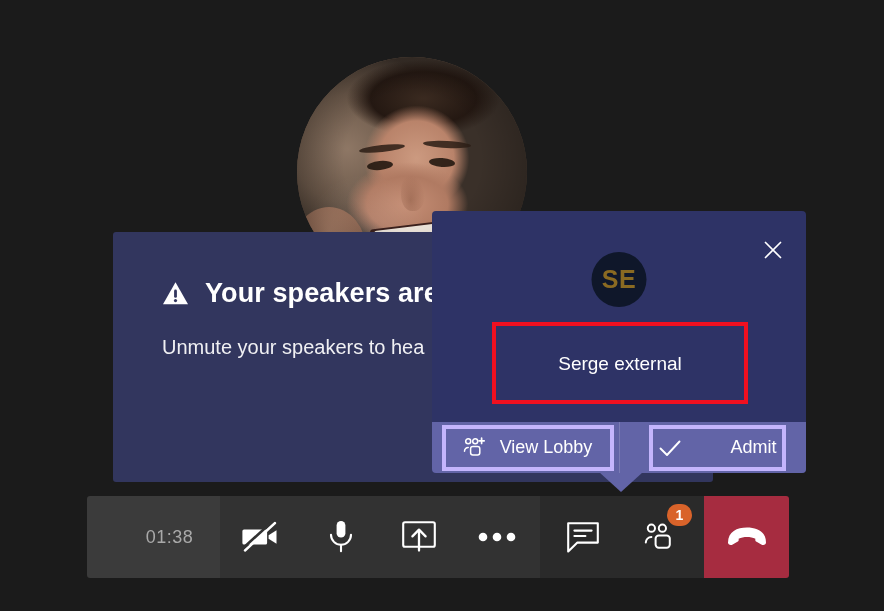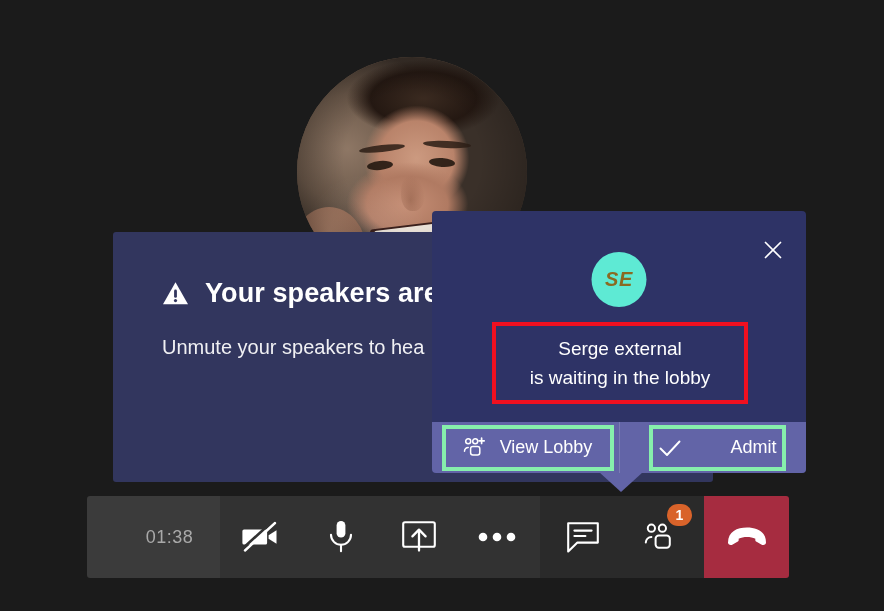--- a/index.html
+++ b/index.html
@@ -166,29 +166,28 @@
   #lobby-close svg { display: block; }
 
   #lobby-avatar {
     position: absolute;
     left: 50%;
     transform: translateX(-50%);
     top: 41px;
     width: 55px;
     height: 55px;
     border-radius: 50%;
-    background: #5eead4;
+    background: #0f172a;
     display: flex;
     align-items: center;
     justify-content: center;
     color: #8a6a22;
-    font-size: 20px;
+    font-size: 25px;
     font-weight: bold;
     letter-spacing: .6px;
-    font-style: italic;
   }
 
   #lobby-message-box {
     position: absolute;
     left: 60px;
     top: 111px;
     width: 256px;
     height: 82px;
     border: 4px solid #f01020;
     box-sizing: border-box;
@@ -229,21 +228,21 @@
     width: 1px;
     height: 51px;
     background: rgba(255,255,255,0.16);
   }
   .footer-btn {
     display: flex;
     align-items: center;
     justify-content: center;
     gap: 13px;
     box-sizing: border-box;
-    border: 4px solid #86efac;
+    border: 4px solid #c4b5fd;
     cursor: pointer;
     color: #ffffff;
     font-size: 18px;
     background: transparent;
   }
   #view-lobby-button {
     width: 172px;
     height: 46px;
     margin-left: 4px;
   }
@@ -371,21 +370,20 @@
         <path d="M2.5 2.5 L17.5 17.5 M17.5 2.5 L2.5 17.5" stroke="#ffffff" stroke-width="1.7" stroke-linecap="round"></path>
       </svg>
     </div>
 
     <div id="lobby-avatar">
       <span>SE</span>
     </div>
 
     <div id="lobby-message-box">
       <div class="line">Serge external</div>
-      <div class="line">is waiting in the lobby</div>
     </div>
 
     <div id="lobby-footer">
       <div class="divider"></div>
 
       <div class="footer-half">
         <div id="view-lobby-button" class="footer-btn">
           <svg width="24" height="22" viewBox="0 0 24 22">
             <circle cx="5.2" cy="4.2" r="2.5" fill="none" stroke="#ffffff" stroke-width="1.5"></circle>
             <path d="M1.5 14.2 a3.7 3.7 0 0 1 3.7 -3.7" fill="none" stroke="#ffffff" stroke-width="1.5" stroke-linecap="round"></path>

